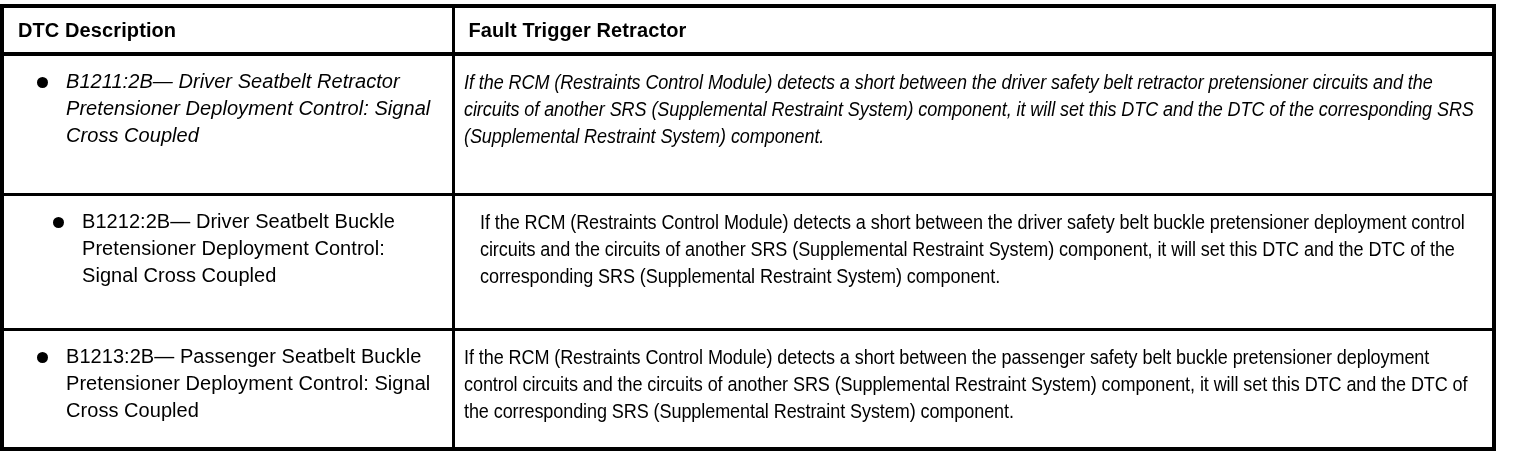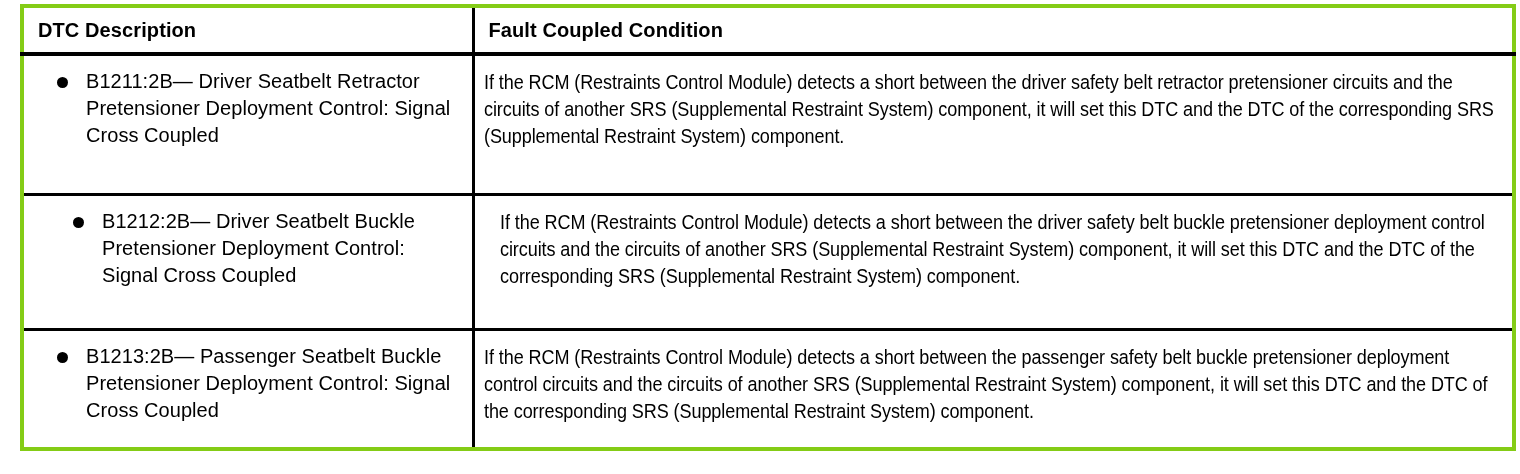--- a/index.html
+++ b/index.html
@@ -18,26 +18,26 @@
 
   .page {
     position: relative;
     width: 1520px;
     height: 474px;
   }
 
   
   .dtc-table {
     position: absolute;
-    left: 20px;
+    left: 0;
     top: 4px;
     width: 1496px;
     border-collapse: collapse;
     table-layout: fixed;
-    border: 4px solid #84cc16;
+    border: 4px solid #000000;
   }
 
   .dtc-table col.c-desc { width: 451px; }
   .dtc-table col.c-cond { width: 1041px; }
 
   
   .hdr th {
     border-bottom: 4px solid #000;
     padding: 0;
     vertical-align: middle;
@@ -99,42 +99,42 @@
   .cond-text {
     font-size: 20.5px;
     line-height: 27px;
     letter-spacing: -0.1px;
     transform: scaleX(0.88);
     transform-origin: left top;
     width: 113.6%;
   }
 
   
-  .row-1 .desc-cell, .row-1 .cond-cell { height: 137px; }
+  .row-1 .desc-cell, .row-1 .cond-cell { height: 137px; font-style: italic; }
   .row-2 .desc-cell, .row-2 .cond-cell { height: 132px; margin-left: 16px; }
   .row-3 .desc-cell, .row-3 .cond-cell { height: 108px; }
 </style>
 </head>
 <body>
 
 <div class="page">
 
   <table class="dtc-table">
     <colgroup>
       <col class="c-desc">
       <col class="c-cond">
     </colgroup>
 
     <thead>
       <tr class="hdr">
         <th class="col-desc">
           <div class="hdr-label">DTC Description</div>
         </th>
         <th class="col-cond">
-          <div class="hdr-label">Fault Coupled Condition</div>
+          <div class="hdr-label">Fault Trigger Retractor</div>
         </th>
       </tr>
     </thead>
 
     <tbody>
 
       <tr class="row-1">
         <td class="col-desc">
           <div class="desc-cell">
             <div class="bullet-item">

